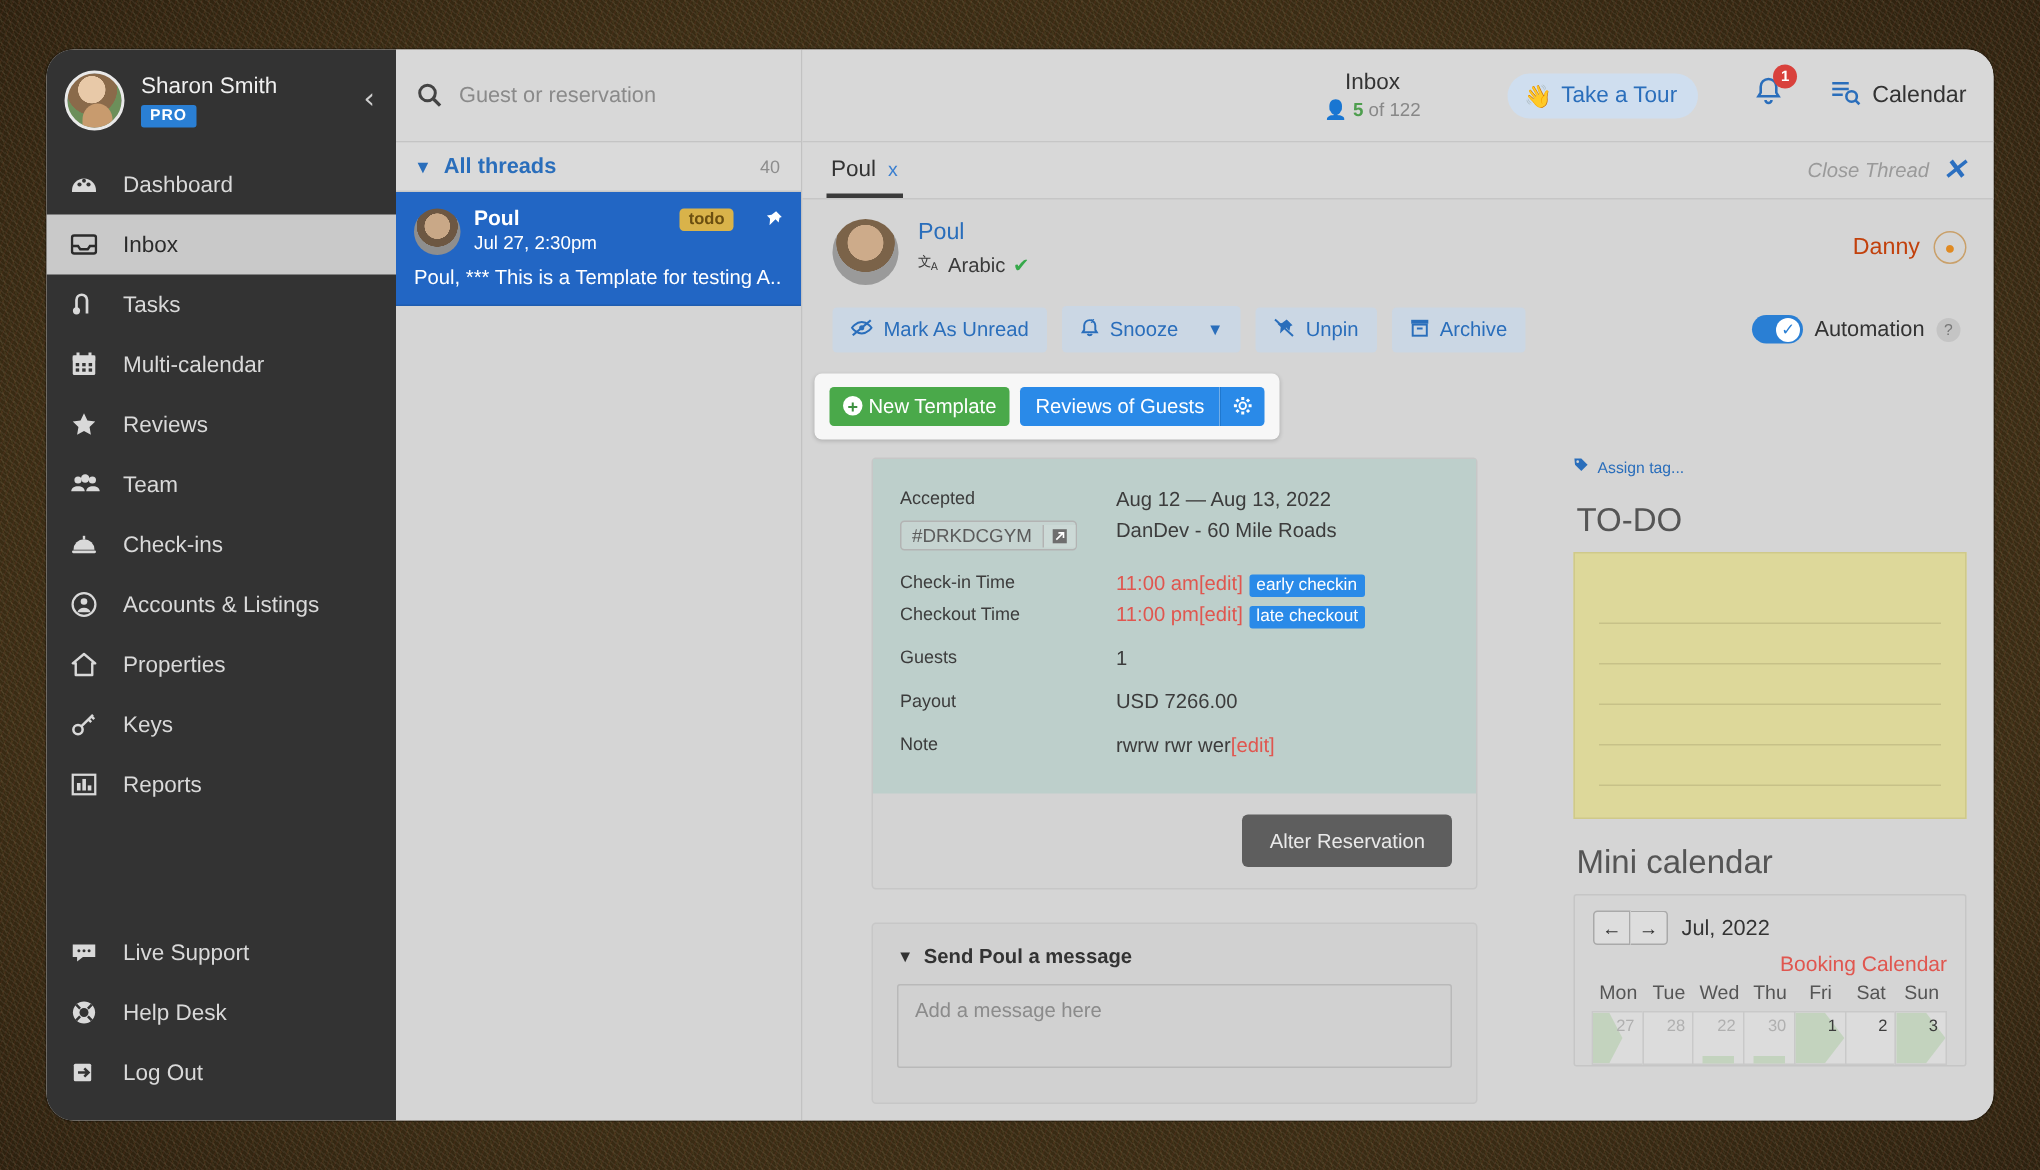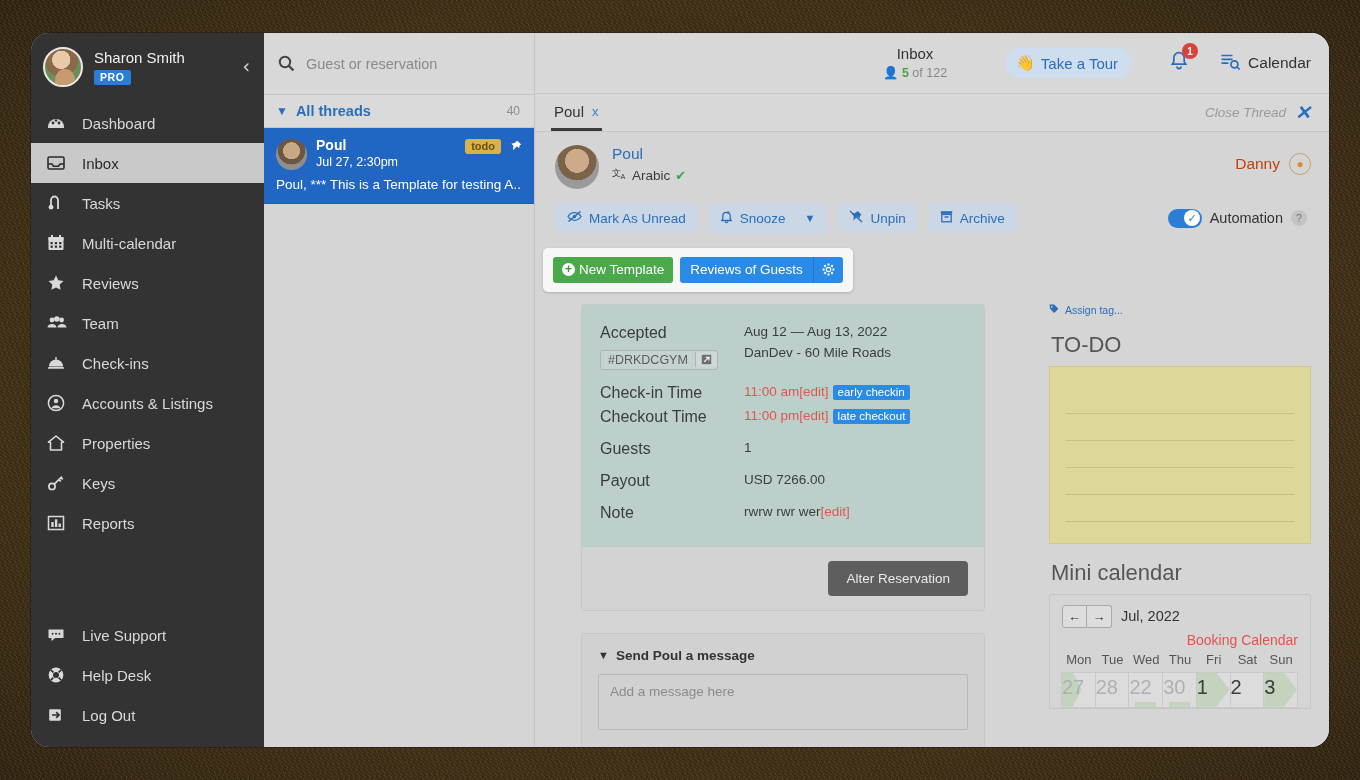--- a/index.html
+++ b/index.html
@@ -127,21 +127,21 @@
     border-bottom: 1px solid #1f5db0;
   }
   .thread-top { display: flex; align-items: flex-start; }
   .avatar-sm {
     width: 31px; height: 31px; border-radius: 50%;
     background: radial-gradient(circle at 50% 38%, #c9a887 0 34%, #6d5742 35% 55%, #8e8e8e 56% 100%);
     flex: 0 0 31px; margin-right: 9px; margin-top: 2px;
   }
   .thread-name { font-size: 14px; font-weight: bold; line-height: 1.2; }
   .thread-date { font-size: 12.5px; margin-top: 1px; }
-  .thread-badges { margin-left: auto; display: flex; align-items: center; gap: 8px; padding-top: 2px;}
+  .thread-badges { margin-left: auto; display: flex; align-items: center; gap: 20px; padding-top: 2px;}
   .todo-badge {
     background: #d9b34a; color: #6b4f10;
     font-size: 11px; font-weight: bold;
     padding: 1px 6px 2px; border-radius: 3px;
   }
   .pin-ico { color: #fff; display:flex; }
   .thread-snippet { font-size: 13.5px; margin-top: 7px; white-space: nowrap; overflow: hidden; }
 
   
   #main { flex: 1 1 auto; display: flex; flex-direction: column; background: #d5d5d5; min-width: 0; }
@@ -265,21 +265,21 @@
   .body-area { flex: 1 1 auto; display: flex; min-height: 0; overflow: hidden; }
   .col-left { flex: 1 1 auto; padding: 12px 0 0 46px; min-width: 0; }
   .col-right { width: 290px; flex: 0 0 290px; padding: 12px 18px 0 10px; }
 
   .res-card {
     width: 404px; background: #d3d3d3;
     border: 1px solid #c7c7c7; border-radius: 3px;
   }
   .res-inner { background: #bdcfcb; padding: 16px 18px 22px 18px; }
   .res-grid { display: grid; grid-template-columns: 144px 1fr; row-gap: 0; }
-  .rlabel { font-size: 16px; color: #3c3c3c; padding: 3px 0; }
+  .rlabel { font-size: 12px; color: #3c3c3c; padding: 3px 0; }
   .rvalue { font-size: 13.5px; color: #3c3c3c; padding: 3px 0; }
   .resid {
     display: inline-flex; align-items: center; margin-top: 5px;
     border: 1px solid #b3b3b3; background: #c6d4d1; border-radius: 3px;
     font-size: 12.5px; color: #5b5b5b;
   }
   .resid .code { padding: 2px 7px; }
   .resid .lnk {
     border-left: 1px solid #b3b3b3; padding: 2px 5px;
     background: #ccd9d6; color: #555; display:flex;
@@ -330,22 +330,22 @@
   }
   .cal-nav.left { border-radius: 3px 0 0 3px; }
   .cal-nav.right { border-left: 0; border-radius: 0 3px 3px 0; }
   .cal-month { margin-left: 9px; font-size: 14.5px; color: #333; }
   .booking-cal { text-align: right; color: #e0564f; font-size: 14px; margin-top: 4px; cursor: pointer; }
   .dow-row { display: grid; grid-template-columns: repeat(7,1fr); margin-top: 4px; }
   .dow { text-align: center; font-size: 13px; color: #555; }
   .date-row { display: grid; grid-template-columns: repeat(7,1fr); margin-top: 5px; }
   .dcell {
     height: 36px; border: 1px solid #c9c9c9; margin-left: -1px;
-    position: relative; font-size: 20px;
-    display: flex; align-items: flex-start; 
+    position: relative; font-size: 11px;
+    display: flex; align-items: flex-start; justify-content: flex-end;
     padding: 3px 5px 0 0; color: #3c3c3c; background: #dcdcdc;
   }
   .dcell.muted { color: #b0b0b0; }
   .dcell.g-arrow::before {
     content: ""; position: absolute; left: 0; top: 0; bottom: 0; width: 60%;
     background: #c3d3be;
     clip-path: polygon(0 0, 55% 0, 100% 50%, 55% 100%, 0 100%);
   }
   .dcell.g-arrow-r::before {
     content: ""; position: absolute; left: 0; top: 0; bottom: 0; width: 100%;

